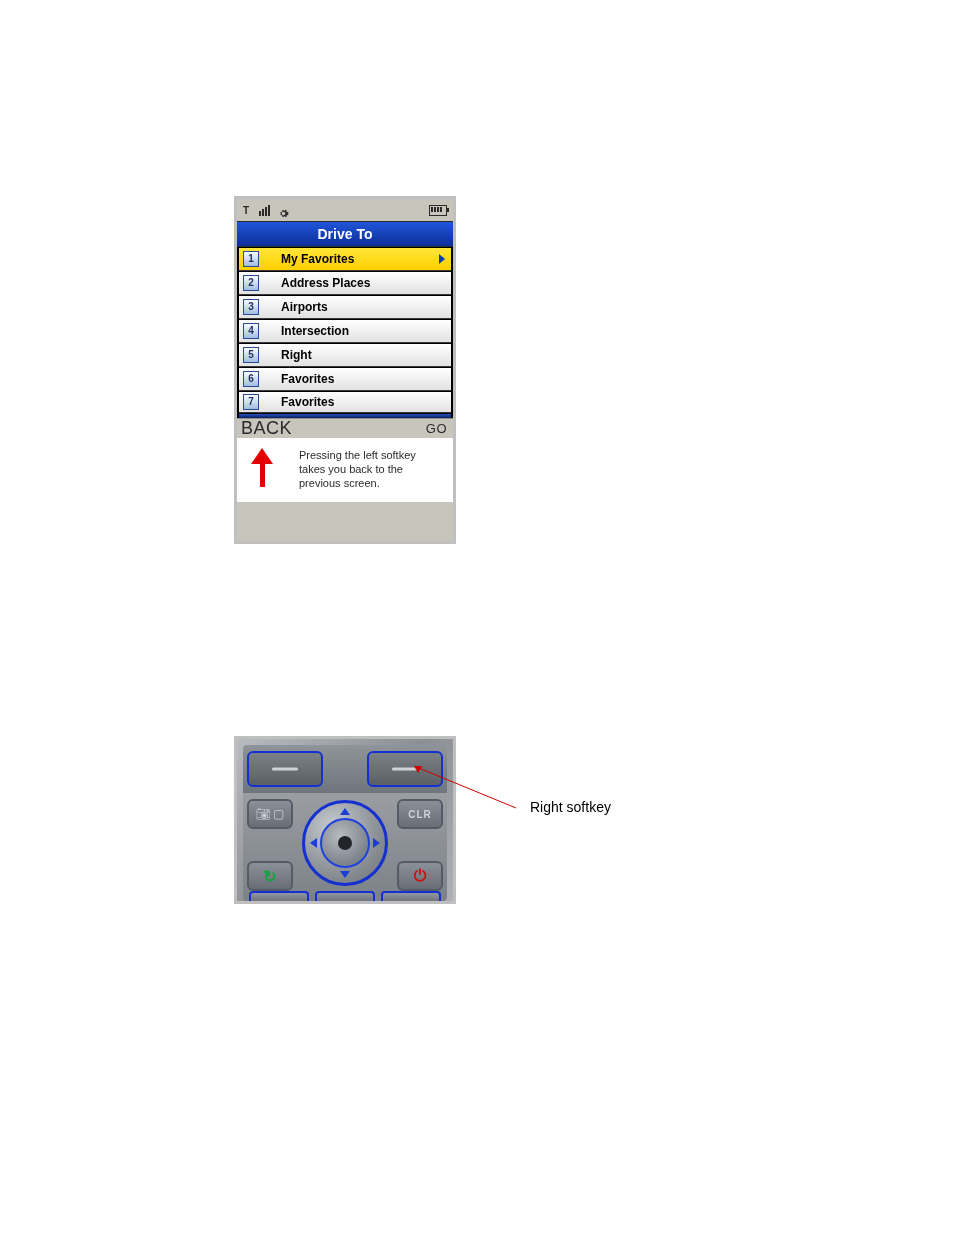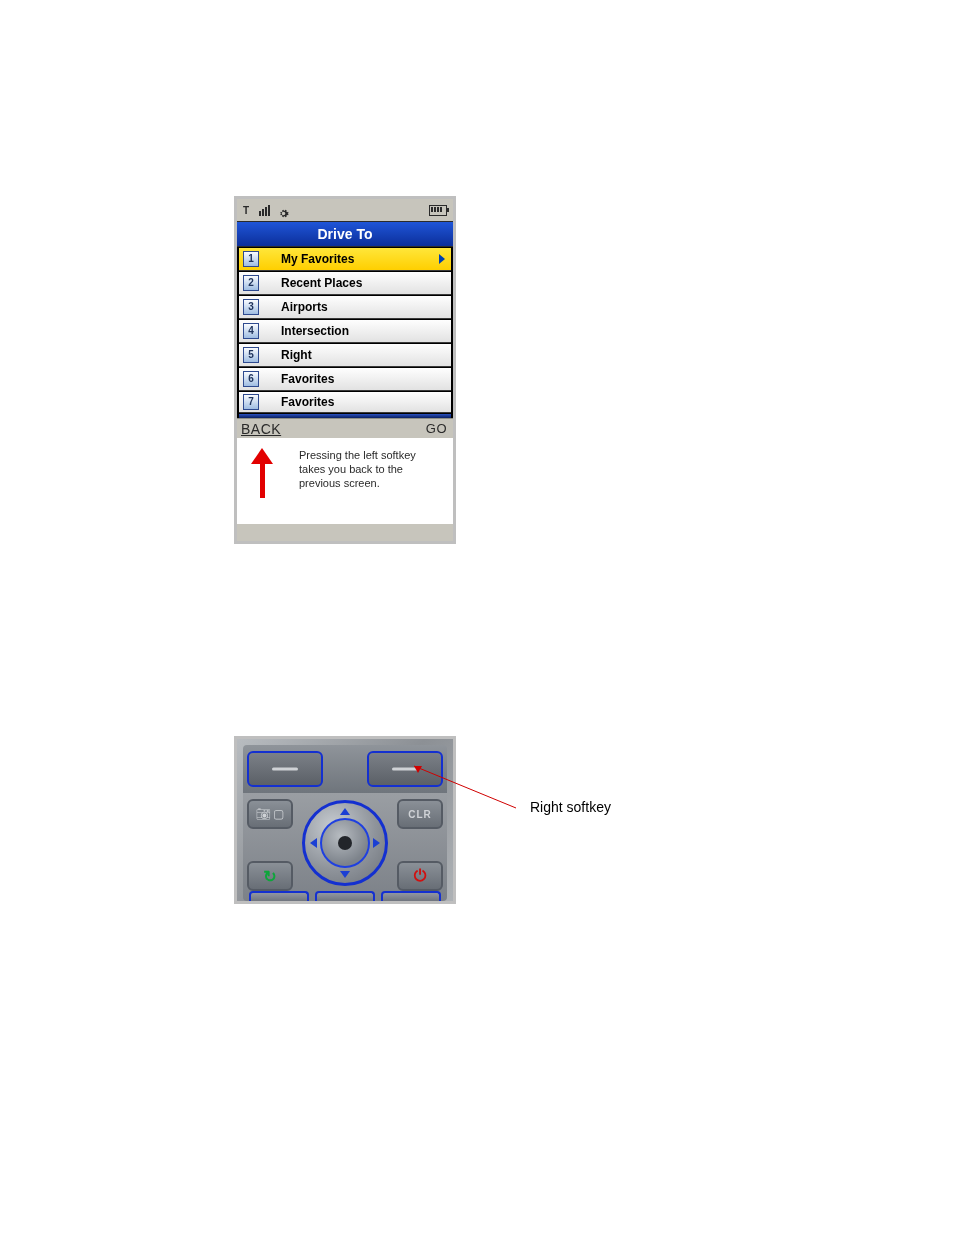--- a/index.html
+++ b/index.html
@@ -114,37 +114,36 @@
     height: 20px;
     background: #c7c5bc;
     display: flex;
     justify-content: space-between;
     align-items: center;
     padding: 0 6px 0 4px;
     box-sizing: border-box;
     border-top: 1px solid #909085;
   }
   .softkey-left {
-    font-size: 14px;
+    font-size: 18px;
     color: #2a2a2a;
     letter-spacing: 0.5px;
     font-family: Arial, sans-serif;
-    text-decoration: underline;
   }
   .softkey-right {
     font-size: 13px;
     color: #2a2a2a;
     letter-spacing: 0.5px;
   }
 
   .tip-area {
     background: #ffffff;
     padding: 8px 10px 15px 8px;
     display: flex;
-    height: 86px;
+    height: 64px;
     box-sizing: border-box;
   }
   .up-arrow {
     width: 34px;
     display: flex;
     flex-direction: column;
     align-items: center;
     padding-top: 2px;
   }
   .up-arrow .head{
@@ -309,21 +308,21 @@
     <div class="title-bar">Drive To</div>
 
     <div class="menu-area">
       <div class="menu-item selected">
         <span class="menu-num">1</span>
         <span class="menu-label">My Favorites</span>
         <span class="menu-arrow"></span>
       </div>
       <div class="menu-item">
         <span class="menu-num">2</span>
-        <span class="menu-label">Recent Places</span>
+        <span class="menu-label">Address Places</span>
       </div>
       <div class="menu-item">
         <span class="menu-num">3</span>
         <span class="menu-label">Airports</span>
       </div>
       <div class="menu-item">
         <span class="menu-num">4</span>
         <span class="menu-label">Intersection</span>
       </div>
       <div class="menu-item">

